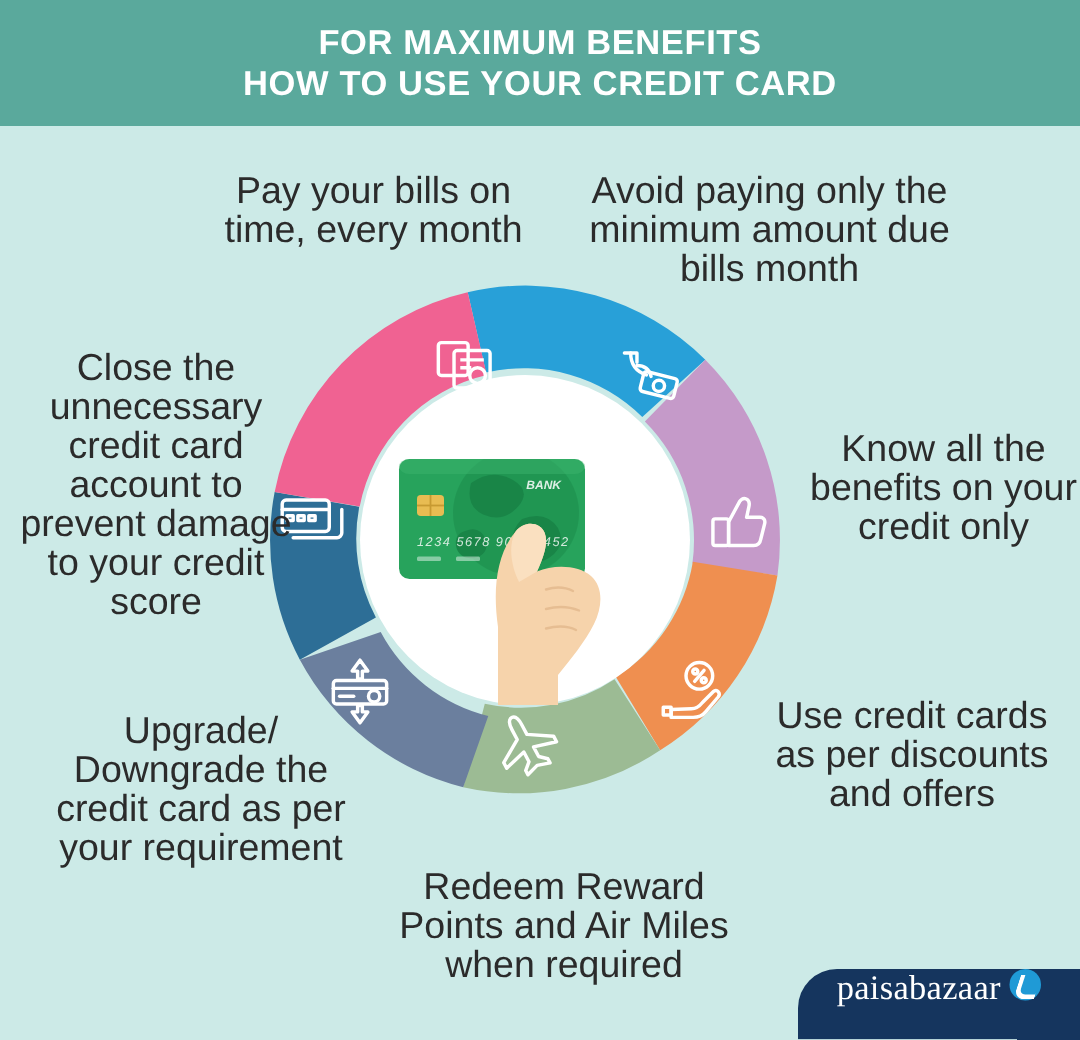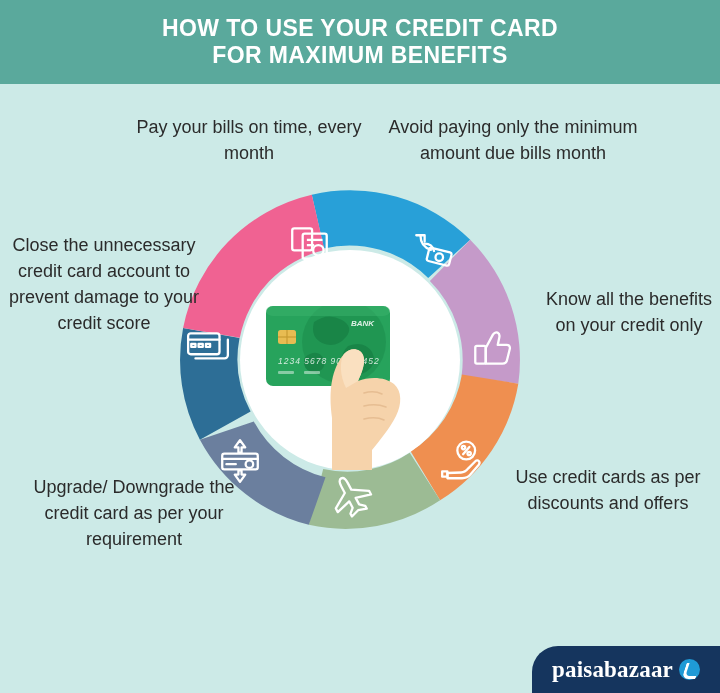--- a/index.html
+++ b/index.html
@@ -69,21 +69,21 @@
     top: 250px;
     width: 220px;
     height: 220px;
     font-style: italic;
   }
 
   
   .callout {
     position: absolute;
     color: #2b2b2b;
-    font-size: 18px;
+    font-size: 25px;
     line-height: 26px;
     text-align: center;
   }
   .c-pay        { left: 128px;  top: 114px; width: 242px; }
   .c-avoid      { left: 382px;  top: 114px; width: 262px; }
   .c-close      { left: 8px;    top: 232px; width: 192px; }
   .c-know       { left: 540px;  top: 286px; width: 178px; }
   .c-discount   { left: 508px;  top: 464px; width: 200px; }
   .c-redeem     { left: 262px;  top: 578px; width: 228px; }
   .c-upgrade    { left: 28px;   top: 474px; width: 212px; }
@@ -91,24 +91,23 @@
   
   .footer {
     position: absolute;
     right: 0;
     bottom: 0;
     width: 188px;
     height: 47px;
     background: #15355e;
     border-top-left-radius: 26px;
     display: flex;
-    align-items: center;
+    align-items: flex-start;
     justify-content: center;
     gap: 6px;
-    font-weight: bold;
   }
   .footer-brand {
     color: #ffffff;
     font-family: "Liberation Serif", serif;
     font-size: 23px;
     letter-spacing: 0.2px;
   }
   .footer-mark {
     width: 21px;
     height: 21px;
@@ -127,22 +126,22 @@
     transform: skewX(-18deg);
     border-bottom-left-radius: 7px;
   }
 </style>
 </head>
 <body>
 
 <div class="poster">
 
   <div class="header">
+    <div class="header-line">FOR MAXIMUM BENEFITS</div>
     <div class="header-line">HOW TO USE YOUR CREDIT CARD</div>
-    <div class="header-line">FOR MAXIMUM BENEFITS</div>
   </div>
 
   <div class="wheel">
     <svg width="340" height="340" viewBox="0 0 340 340">
       <defs>
         
       </defs>
 
       <path fill="#28a0d8" d="M 131.8 4.8 A 170 170 0 0 1 290.2 49.8 L 248.2 88.0 A 112 112 0 0 0 144.0 58.4 Z"></path>
 
@@ -268,20 +267,21 @@
         <path d="M124 169 q12 -3 20 1" stroke="#e6bd92" stroke-width="1.6" fill="none" stroke-linecap="round"></path>
       </g>
     </svg>
   </div>
 
   <div class="callout c-pay">Pay your bills on time, every month</div>
   <div class="callout c-avoid">Avoid paying only the minimum amount due bills month</div>
   <div class="callout c-close">Close the unnecessary credit card account to prevent damage to your credit score</div>
   <div class="callout c-know">Know all the benefits on your credit only</div>
   <div class="callout c-discount">Use credit cards as per discounts and offers</div>
+  <div class="callout c-redeem">Redeem Reward Points and Air Miles when required</div>
   <div class="callout c-upgrade">Upgrade/ Downgrade the credit card as per your requirement</div>
 
   <div class="footer">
     <span class="footer-brand">paisabazaar</span>
     <span class="footer-mark"></span>
   </div>
 
 </div>
 
 </body></html>

